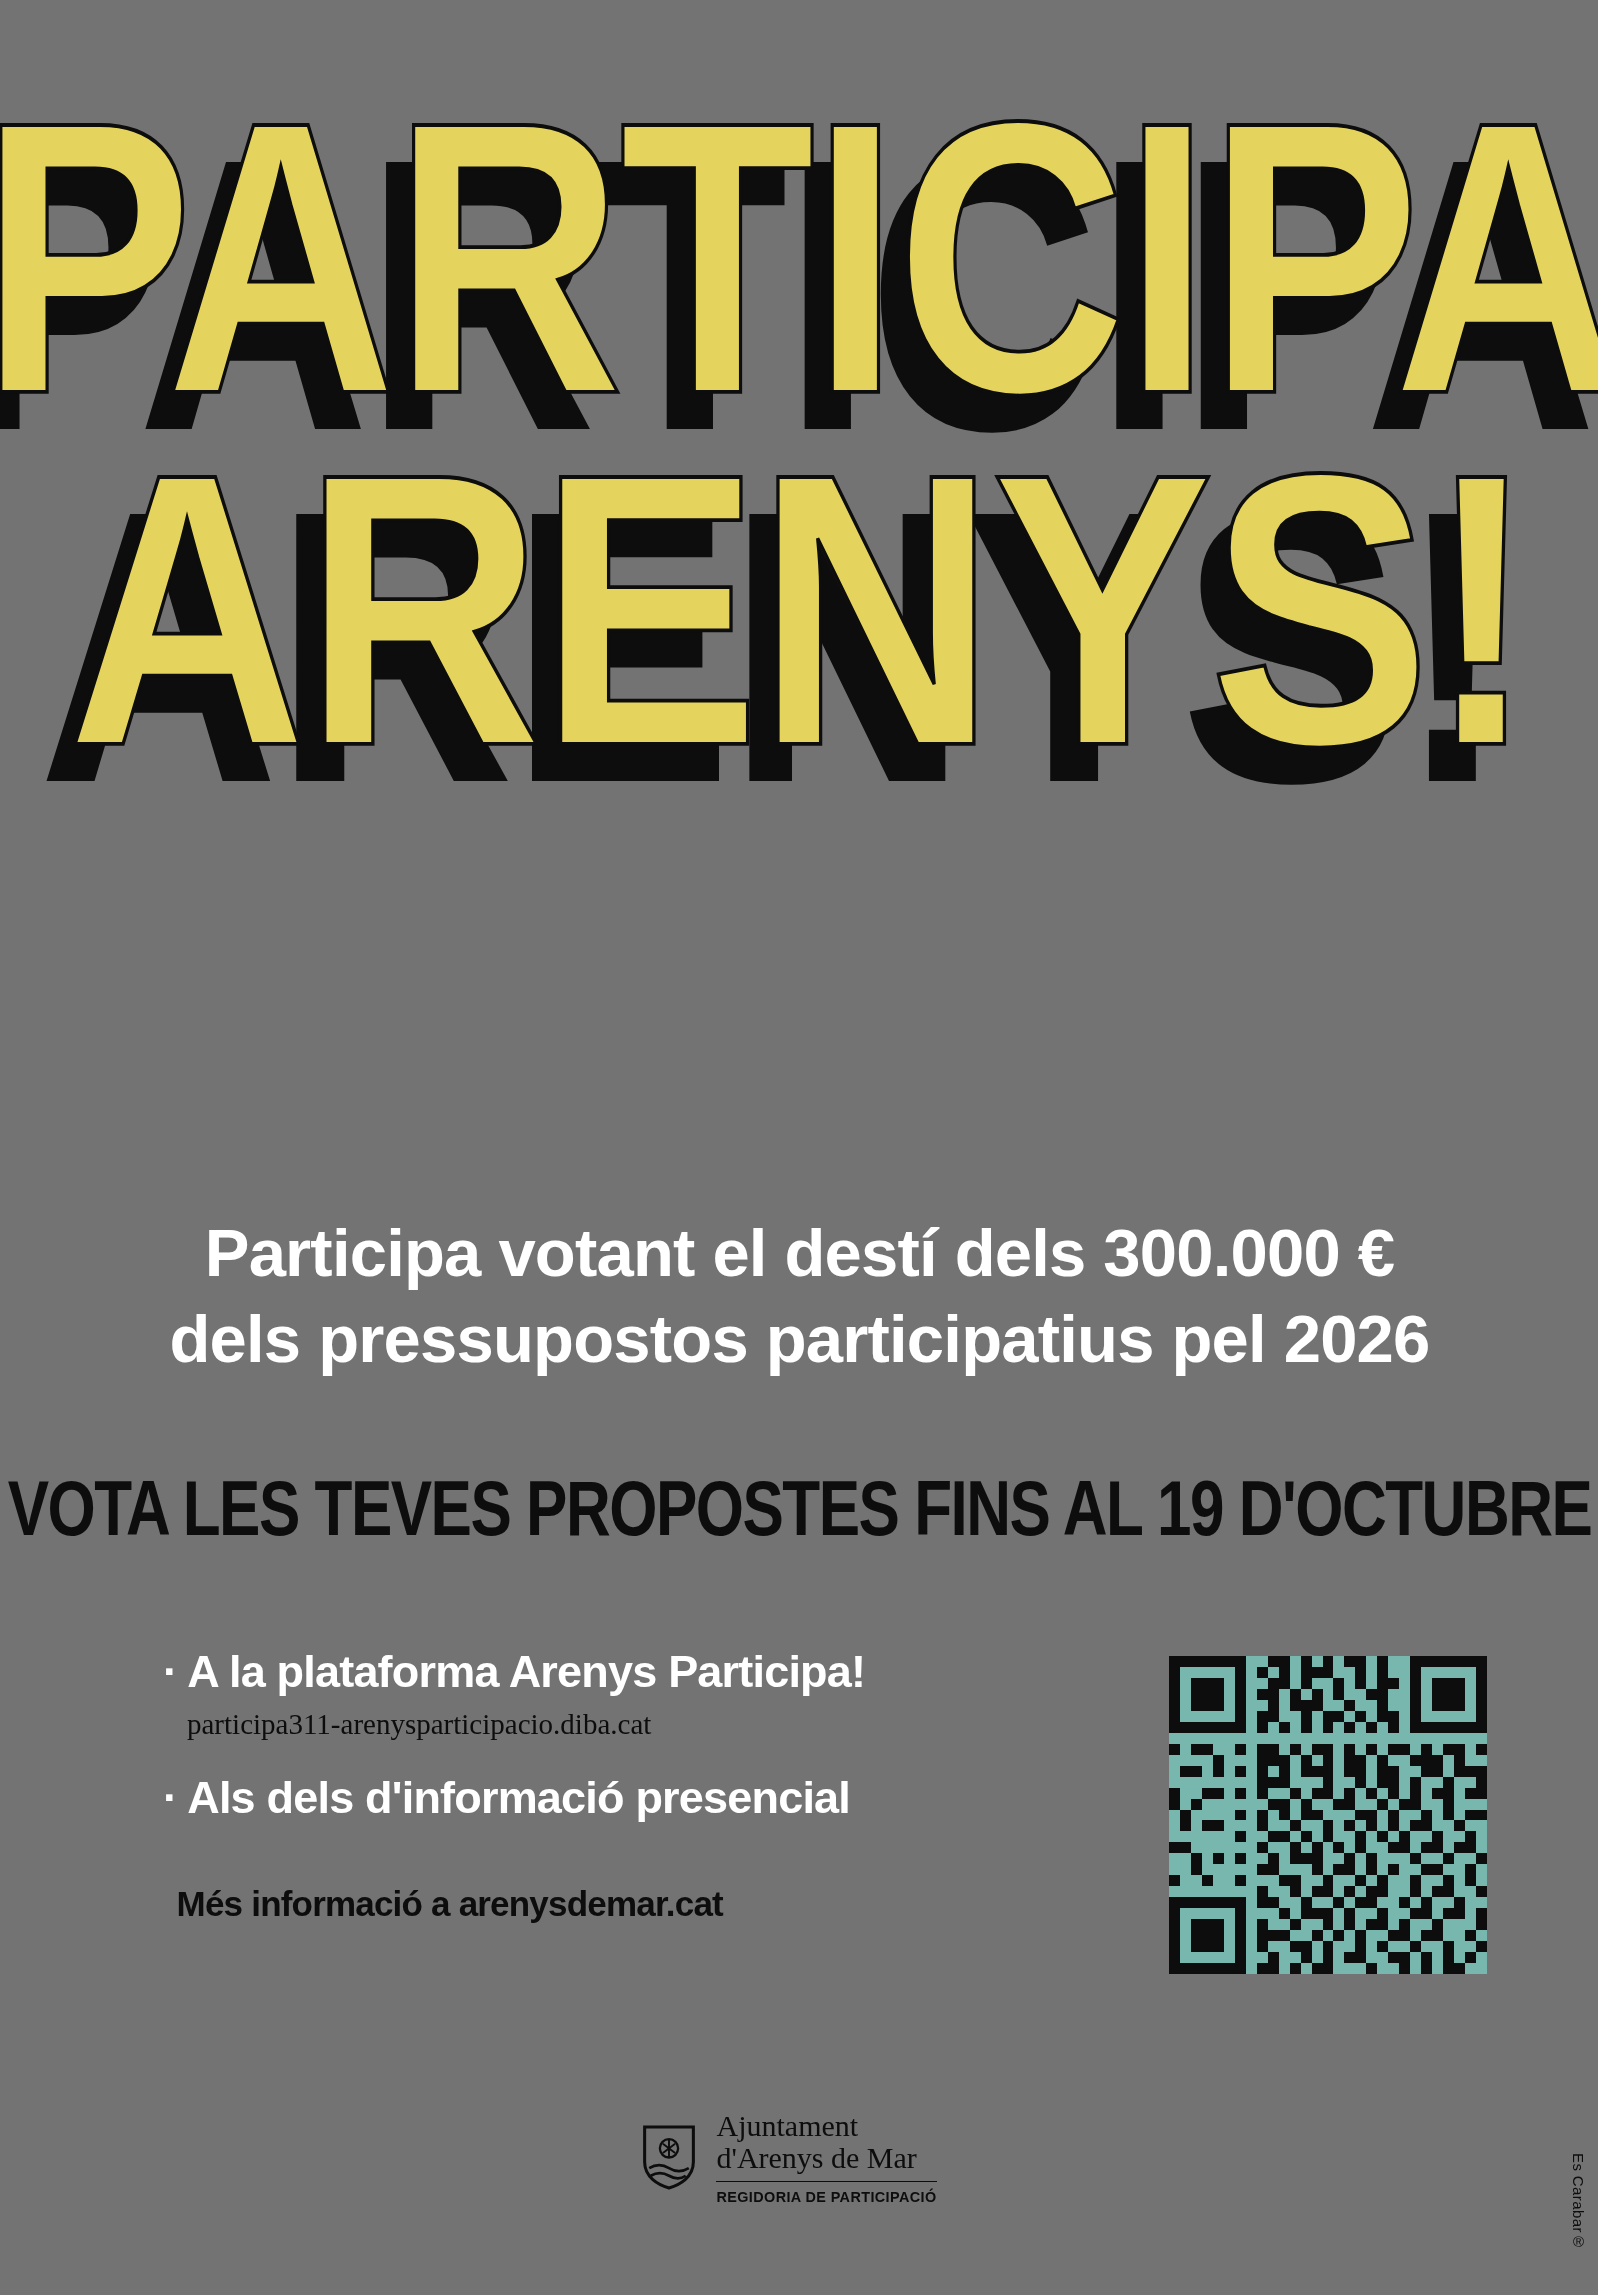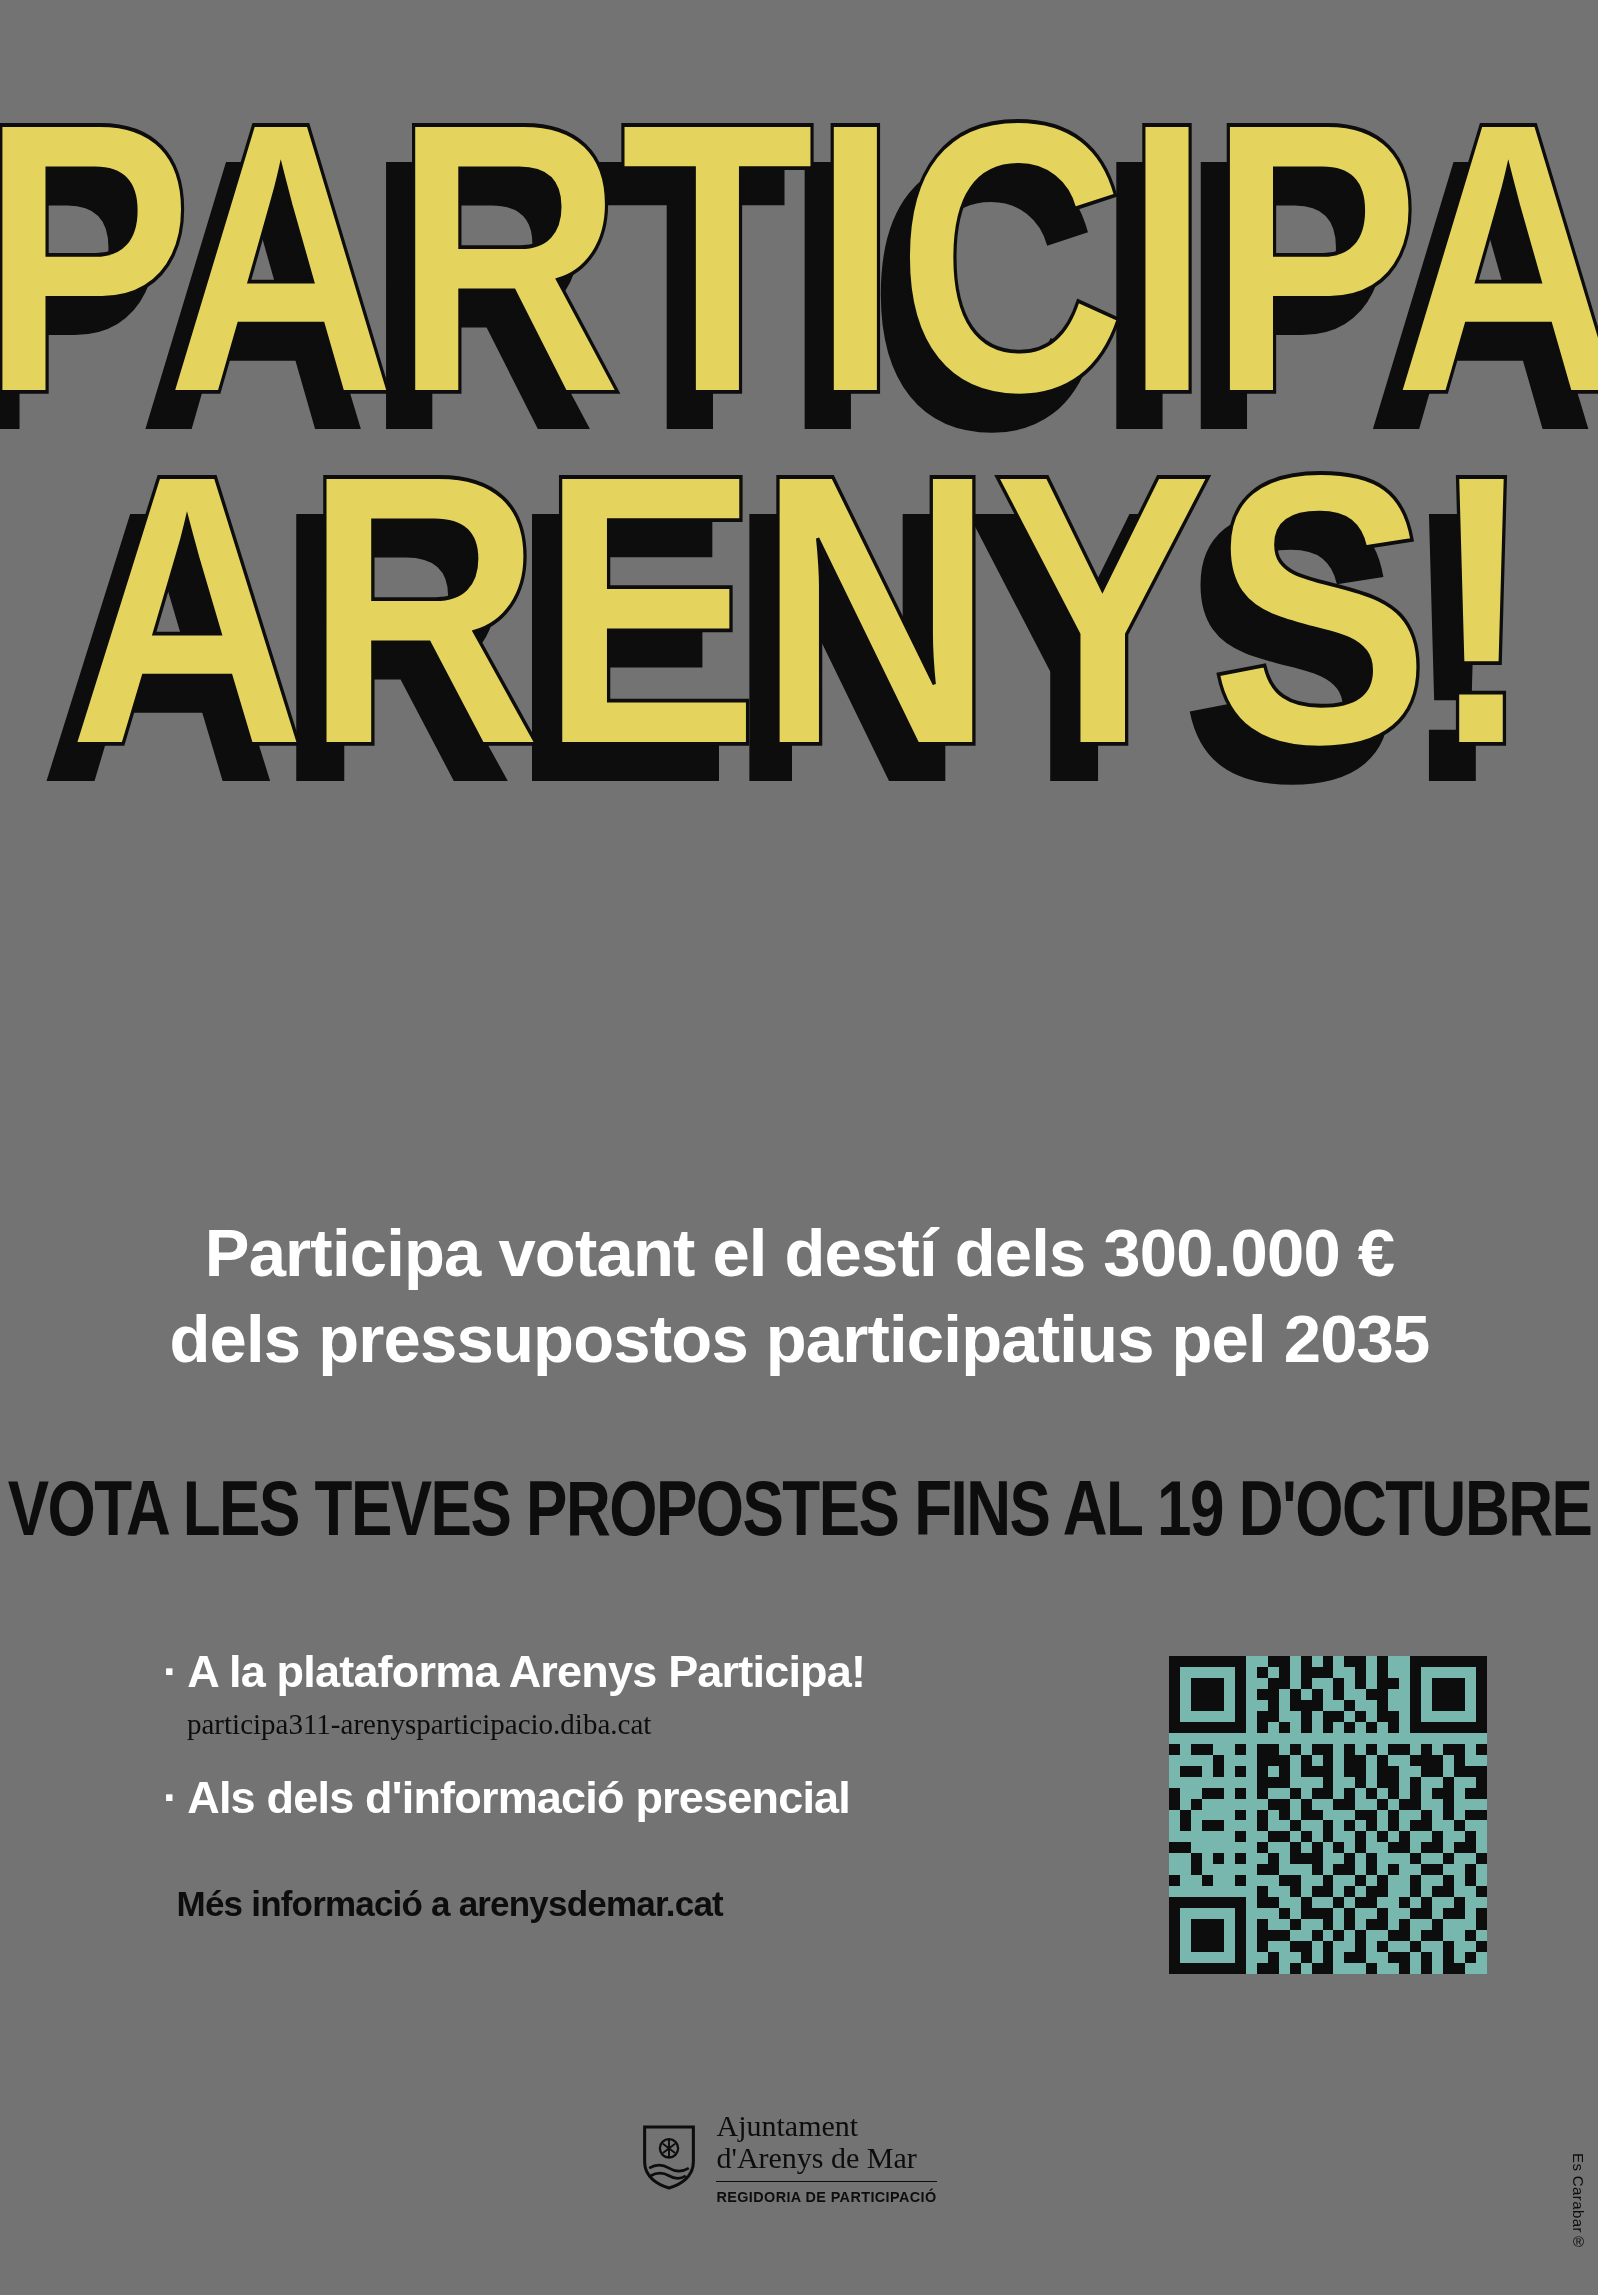--- a/index.html
+++ b/index.html
@@ -213,21 +213,21 @@
       <span class="hl-front">PARTICIPA</span>
     </div>
     <div class="hl-line hl-line-2">
       <span class="hl-shadow">ARENYS!</span>
       <span class="hl-front">ARENYS!</span>
     </div>
   </div>
 
   <div class="subtitle">
     <div>Participa votant el destí dels 300.000 €</div>
-    <div>dels pressupostos participatius pel 2035</div>
+    <div>dels pressupostos participatius pel 2026</div>
   </div>
 
   <div class="deadline">VOTA LES TEVES PROPOSTES FINS AL 19 D'OCTUBRE</div>
 
   <div class="info">
     <div class="info-item">· A la plataforma Arenys Participa!</div>
     <div class="info-url">participa311-arenysparticipacio.diba.cat</div>
     <div class="info-item info-item-2">· Als dels d'informació presencial</div>
     <div class="info-more">Més informació a arenysdemar.cat</div>
   </div>

